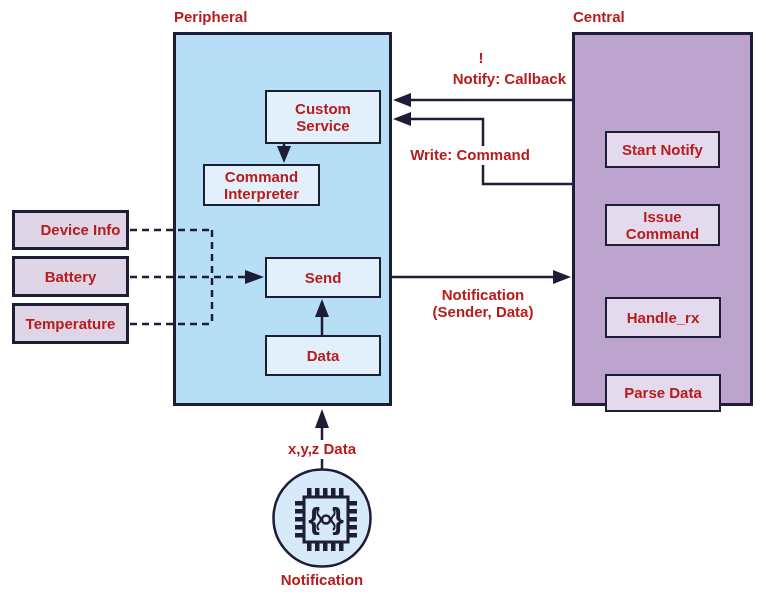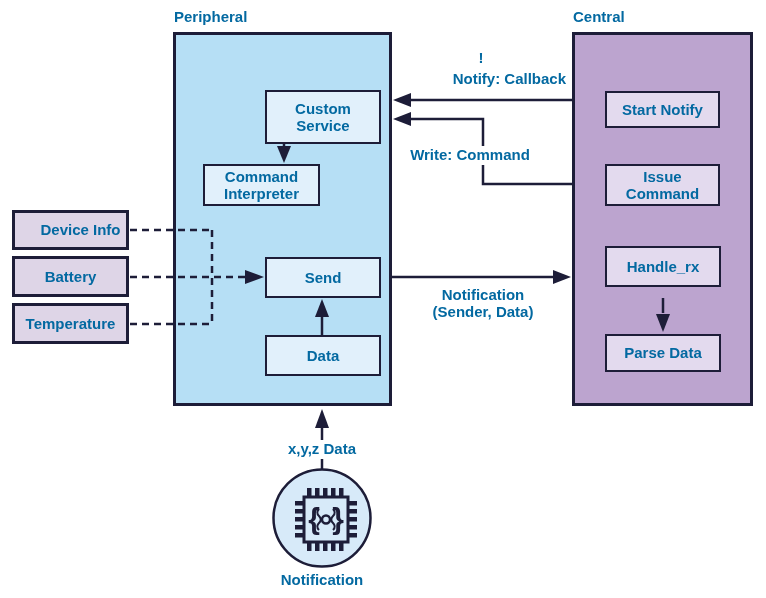--- a/index.html
+++ b/index.html
@@ -5,21 +5,21 @@
   * { margin: 0; padding: 0; box-sizing: border-box; }
   html, body { background: #ffffff; }
   body { font-family: "Liberation Sans", "DejaVu Sans", sans-serif; }
 
   #stage {
     position: relative;
     width: 766px;
     height: 598px;
     background: #ffffff;
     overflow: hidden;
-    color: #0369a1;
+    color: #b91c1c;
   }
 
   .region {
     position: absolute;
     border: 3px solid #1d1d38;
     z-index: 1;
   }
   .region.peripheral { left: 173px; top: 32px; width: 219px; height: 374px; background: #b6dff5; }
   .region.central    { left: 572px; top: 32px; width: 181px; height: 374px; background: #bca4cf; }
 
@@ -40,31 +40,31 @@
     align-items: center;
     justify-content: center;
     text-align: center;
     font-size: 15px;
     font-weight: bold;
     line-height: 1.15;
     white-space: pre-line;
     z-index: 3;
   }
   .node.blue   { background: #e1f0fb; }
-  .node.purple { background: #e3daee; }
+  .node.purple { background: #e3daee; margin-top: 40px; }
   .node.svc    { background: #ded5e7; border-width: 3px; }
 
   #custom-service       { left: 265px; top: 90px;  width: 116px; height: 54px; }
   #command-interpreter  { left: 203px; top: 164px; width: 117px; height: 42px; }
   #send-node            { left: 265px; top: 257px; width: 116px; height: 41px; }
   #data-node            { left: 265px; top: 335px; width: 116px; height: 41px; }
 
   #start-notify  { left: 605px; top: 91px;  width: 115px; height: 37px; }
   #issue-command { left: 605px; top: 164px; width: 115px; height: 42px; }
-  #handle-rx     { left: 605px; top: 246px; width: 116px; height: 41px; }
+  #handle-rx     { left: 605px; top: 257px; width: 116px; height: 41px; }
   #parse-data    { left: 605px; top: 334px; width: 116px; height: 38px; }
 
   #device-info  { left: 12px; top: 210px; width: 117px; height: 40px; padding-left: 20px; }
   #battery      { left: 12px; top: 256px; width: 117px; height: 41px; }
   #temperature  { left: 12px; top: 303px; width: 117px; height: 41px; }
 
   svg.connectors {
     position: absolute;
     left: 0; top: 0;
     width: 766px; height: 598px;

